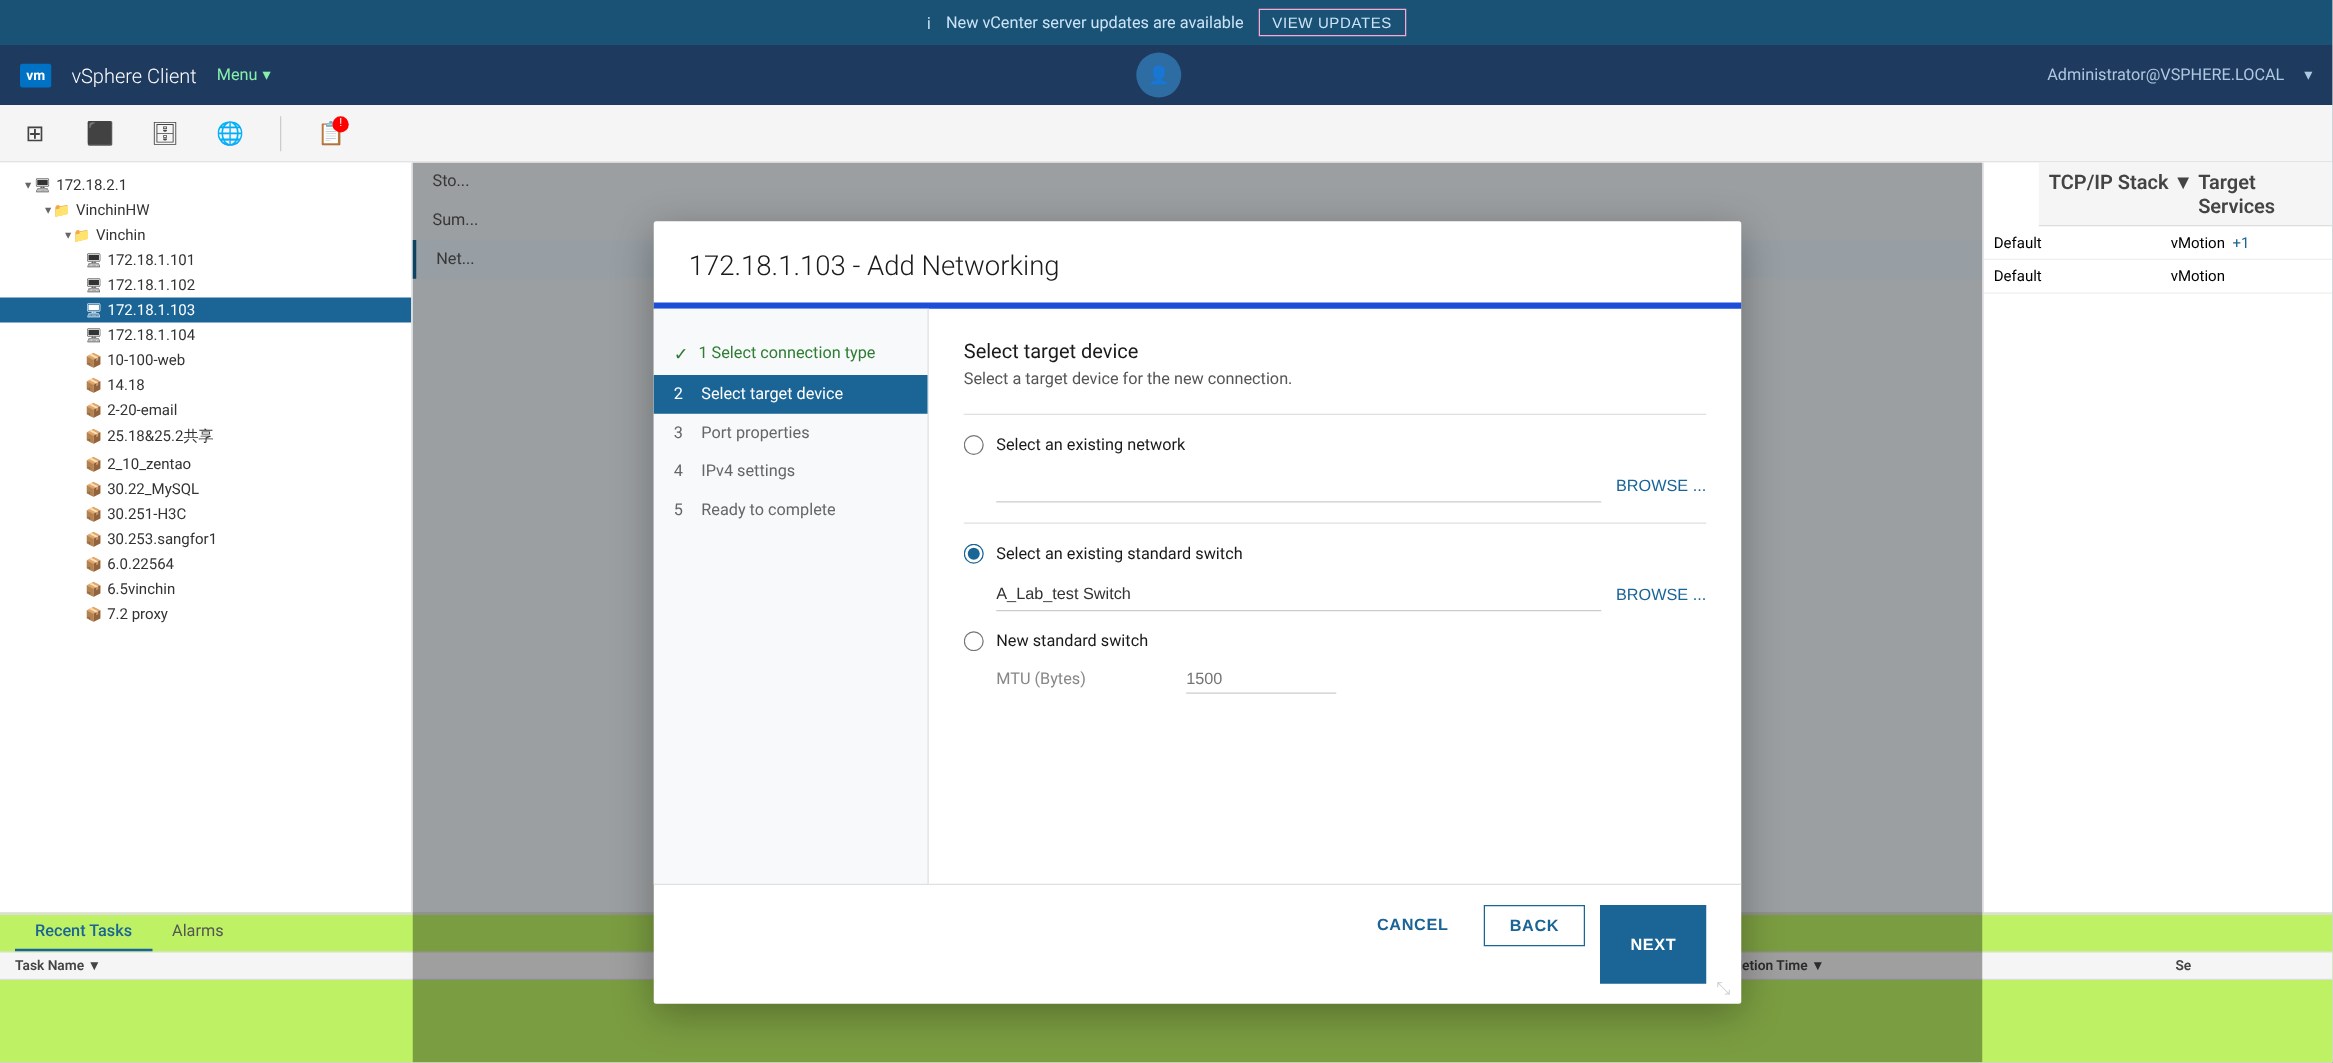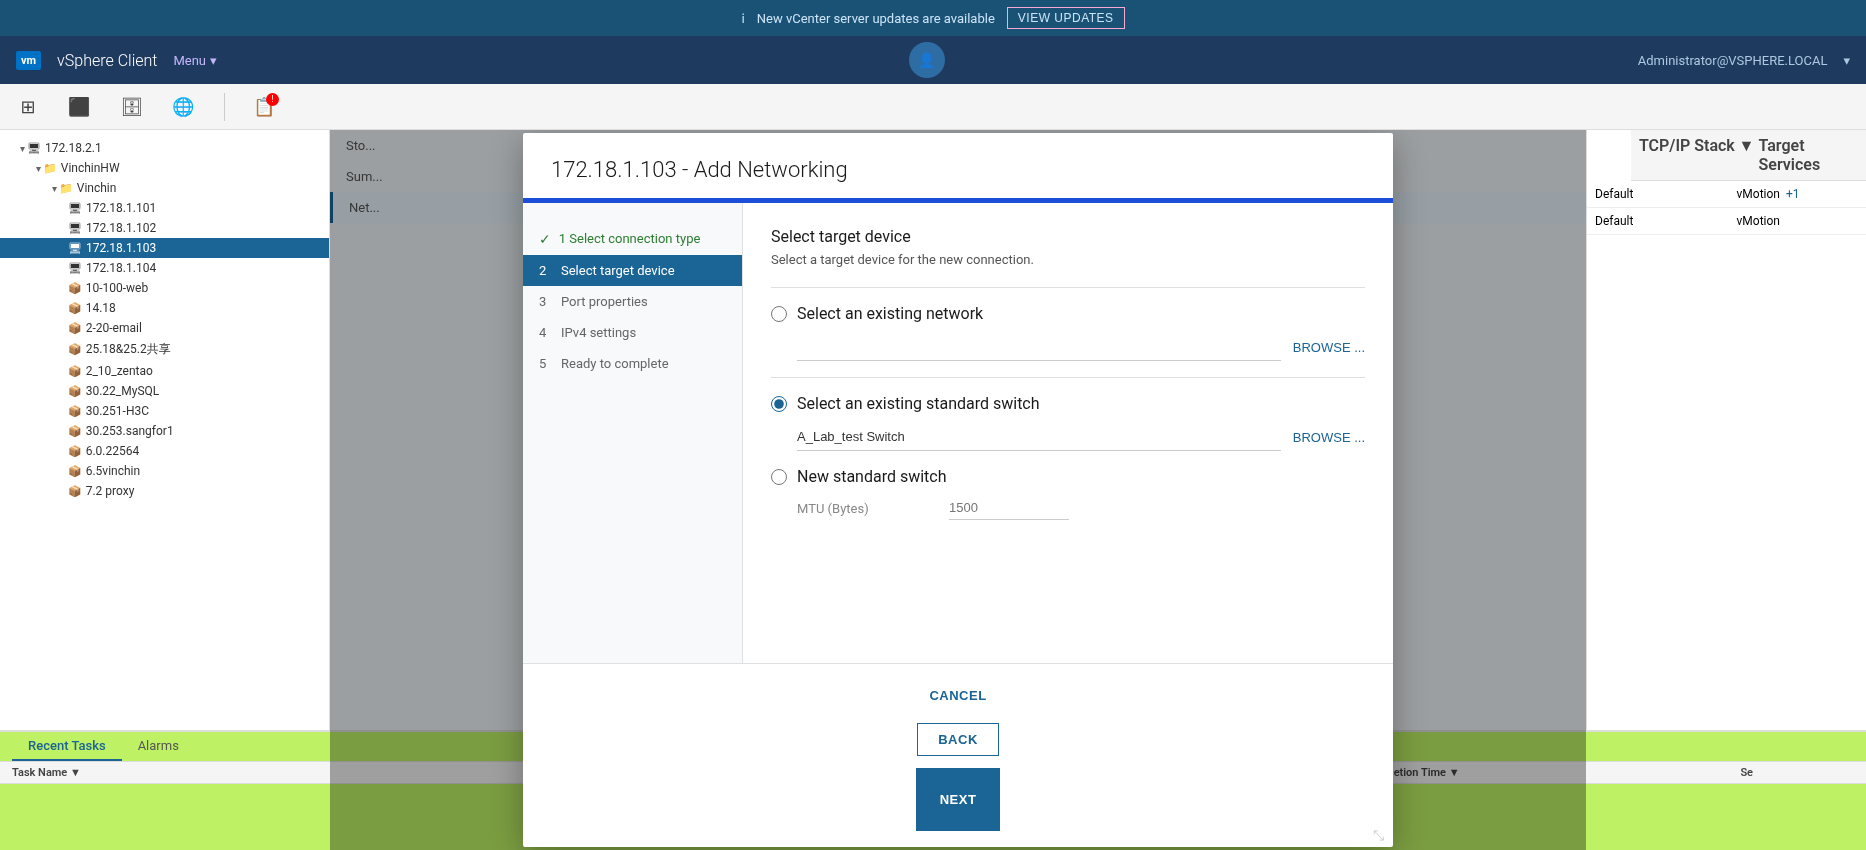--- a/index.html
+++ b/index.html
@@ -46,21 +46,21 @@
     }
     .vm-logo {
       background: #0072c6;
       color: white;
       font-weight: bold;
       font-size: 11px;
       padding: 3px 5px;
       border-radius: 2px;
     }
     .header-title { color: white; font-size: 16px; font-weight: 300; }
-    .header-menu { color: #c4b5fd; font-size: 13px; cursor: pointer; display: flex; align-items: center; gap: 4px; }
+    .header-menu { color: #86efac; font-size: 13px; cursor: pointer; display: flex; align-items: center; gap: 4px; }
     .header-right { margin-left: auto; color: #adc8e0; font-size: 13px; }
 
     
     .toolbar {
       background: #f5f5f5;
       border-bottom: 1px solid #ddd;
       height: 46px;
       display: flex;
       align-items: center;
       padding: 0 12px;
@@ -261,21 +261,21 @@
       margin: 16px 0 10px;
       cursor: pointer;
     }
     .radio-option input[type="radio"] {
       margin-right: 10px;
       width: 16px; height: 16px;
       accent-color: #1a6496;
       cursor: pointer;
     }
     .radio-label {
-      font-size: 16px;
+      font-size: 13px;
       color: #1a1a1a;
     }
 
     
     .browse-row {
       display: flex;
       align-items: center;
       margin: 8px 0 16px 26px;
       gap: 12px;
     }
@@ -324,22 +324,21 @@
       margin-left: 36px;
     }
 
     
     .modal-footer {
       padding: 16px 28px;
       border-top: 1px solid #e0e0e0;
       display: flex;
       justify-content: flex-end;
       gap: 12px;
-      align-items: center;
-      flex-direction: column;
+      align-items: flex-start;
     }
     .btn-cancel {
       background: none;
       border: none;
       color: #1a6496;
       font-size: 13px;
       font-weight: 600;
       cursor: pointer;
       padding: 8px 16px;
       letter-spacing: 0.5px;

